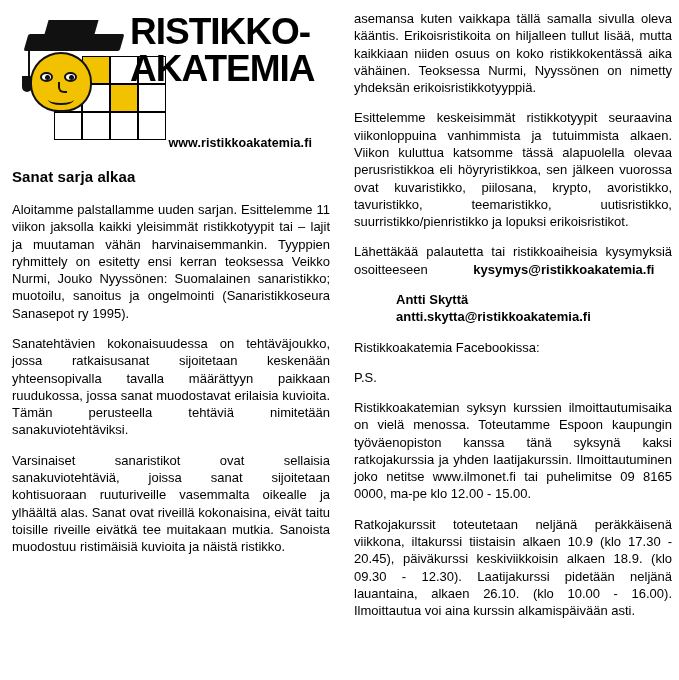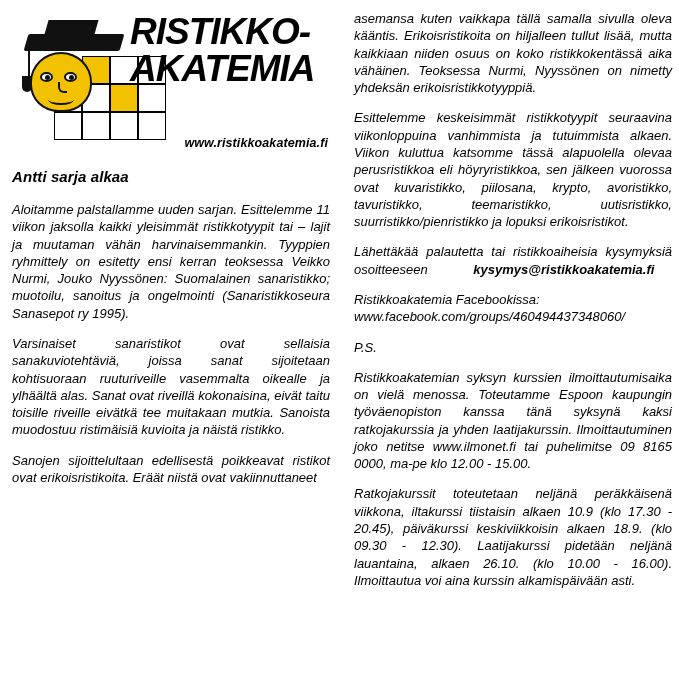--- a/index.html
+++ b/index.html
@@ -13,21 +13,20 @@
     font-family: "Liberation Sans", sans-serif;
     color: #000000;
     overflow: hidden;
   }
   .page {
     position: relative;
     width: 679px;
     height: 680px;
     box-sizing: border-box;
     padding: 10px 12px 8px 12px;
-    font-style: italic;
   }
   .columns {
     display: flex;
     gap: 24px;
     height: 100%;
   }
   .col {
     width: 318px;
     flex: 0 0 318px;
   }
@@ -159,21 +158,21 @@
     font-family: "Liberation Sans", sans-serif;
     font-weight: bold;
     letter-spacing: -1px;
     line-height: 0.95;
     color: #000;
   }
   .wordmark .line1 { font-size: 37px; }
   .wordmark .line2 { font-size: 37px; margin-top: 2px; }
   .site {
     position: absolute;
-    right: 2px;
+    right: 18px;
     top: 126px;
     font-size: 12.5px;
     font-weight: bold;
     letter-spacing: 0.1px;
   }
   
   h2.headline {
     font-size: 15px;
     font-weight: bold;
     margin: 6px 0 16px 0;
@@ -233,35 +232,36 @@
         </div>
 
         <div class="wordmark">
           <div class="line1">RISTIKKO-</div>
           <div class="line2">AKATEMIA</div>
         </div>
 
         <div class="site">www.ristikkoakatemia.fi</div>
       </div>
 
-      <h2 class="headline">Antti sarja alkaa</h2>
+      <h2 class="headline">Sanat sarja alkaa</h2>
 
       <p>Aloitamme palstallamme uuden sarjan. Esittelemme 11 viikon jaksolla kaikki yleisimmät ristikkotyypit tai – lajit ja muutaman vähän harvinaisemmankin. Tyyppien ryhmittely on esitetty ensi kerran teoksessa Veikko Nurmi, Jouko Nyyssönen: Suomalainen sanaristikko; muotoilu, sanoitus ja ongelmointi (Sanaristikkoseura Sanasepot ry 1995).</p>
+      <p>Sanatehtävien kokonaisuudessa on tehtäväjoukko, jossa ratkaisusanat sijoitetaan keskenään yhteensopivalla tavalla määrättyyn paikkaan ruudukossa, jossa sanat muodostavat erilaisia kuvioita. Tämän perusteella tehtäviä nimitetään sanakuviotehtäviksi.</p>
       <p>Varsinaiset sanaristikot ovat sellaisia sanakuviotehtäviä, joissa sanat sijoitetaan kohtisuoraan ruuturiveille vasemmalta oikealle ja ylhäältä alas. Sanat ovat riveillä kokonaisina, eivät taitu toisille riveille eivätkä tee muitakaan mutkia. Sanoista muodostuu ristimäisiä kuvioita ja näistä ristikko.</p>
-      <p>Sanojen sijoittelultaan edellisestä poikkeavat ristikot ovat erikoisristikoita. Eräät niistä ovat vakiinnuttaneet</p>
     </div>
 
     <div class="col right">
       <p>asemansa kuten vaikkapa tällä samalla sivulla oleva kääntis. Erikoisristikoita on hiljalleen tullut lisää, mutta kaikkiaan niiden osuus on koko ristikkokentässä aika vähäinen. Teoksessa Nurmi, Nyyssönen on nimetty yhdeksän erikoisristikkotyyppiä.</p>
       <p>Esittelemme keskeisimmät ristikkotyypit seuraavina viikonloppuina vanhimmista ja tutuimmista alkaen. Viikon kuluttua katsomme tässä alapuolella olevaa perusristikkoa eli höyryristikkoa, sen jälkeen vuorossa ovat kuvaristikko, piilosana, krypto, avoristikko, tavuristikko, teemaristikko, uutisristikko, suurristikko/pienristikko ja lopuksi erikoisristikot.</p>
 
       <p><span>Lähettäkää palautetta tai ristikkoaiheisia kysymyksiä osoitteeseen </span><span class="bold">kysymys@ristikkoakatemia.fi</span></p>
 
-
-      <p><span>Ristikkoakatemia Facebookissa:</span><br><span>www.facebook.com/groups/460494437348060/</span></p>
+      <p><span class="bold">Antti Skyttä</span><br><span class="bold">antti.skytta@ristikkoakatemia.fi</span></p>
+
+      <p><span>Ristikkoakatemia Facebookissa:</span><br></p>
 
       <p>P.S.</p>
 
       <p>Ristikkoakatemian syksyn kurssien ilmoittautumisaika on vielä menossa. Toteutamme Espoon kaupungin työväenopiston kanssa tänä syksynä kaksi ratkojakurssia ja yhden laatijakurssin. Ilmoittautuminen joko netitse www.ilmonet.fi tai puhelimitse 09 8165 0000, ma-pe klo 12.00 - 15.00.</p>
       <p>Ratkojakurssit toteutetaan neljänä peräkkäisenä viikkona, iltakurssi tiistaisin alkaen 10.9 (klo 17.30 - 20.45), päiväkurssi keskiviikkoisin alkaen 18.9. (klo 09.30 - 12.30). Laatijakurssi pidetään neljänä lauantaina, alkaen 26.10. (klo 10.00 - 16.00). Ilmoittautua voi aina kurssin alkamispäivään asti.</p>
     </div>
 
   </div>
 </div>
 

